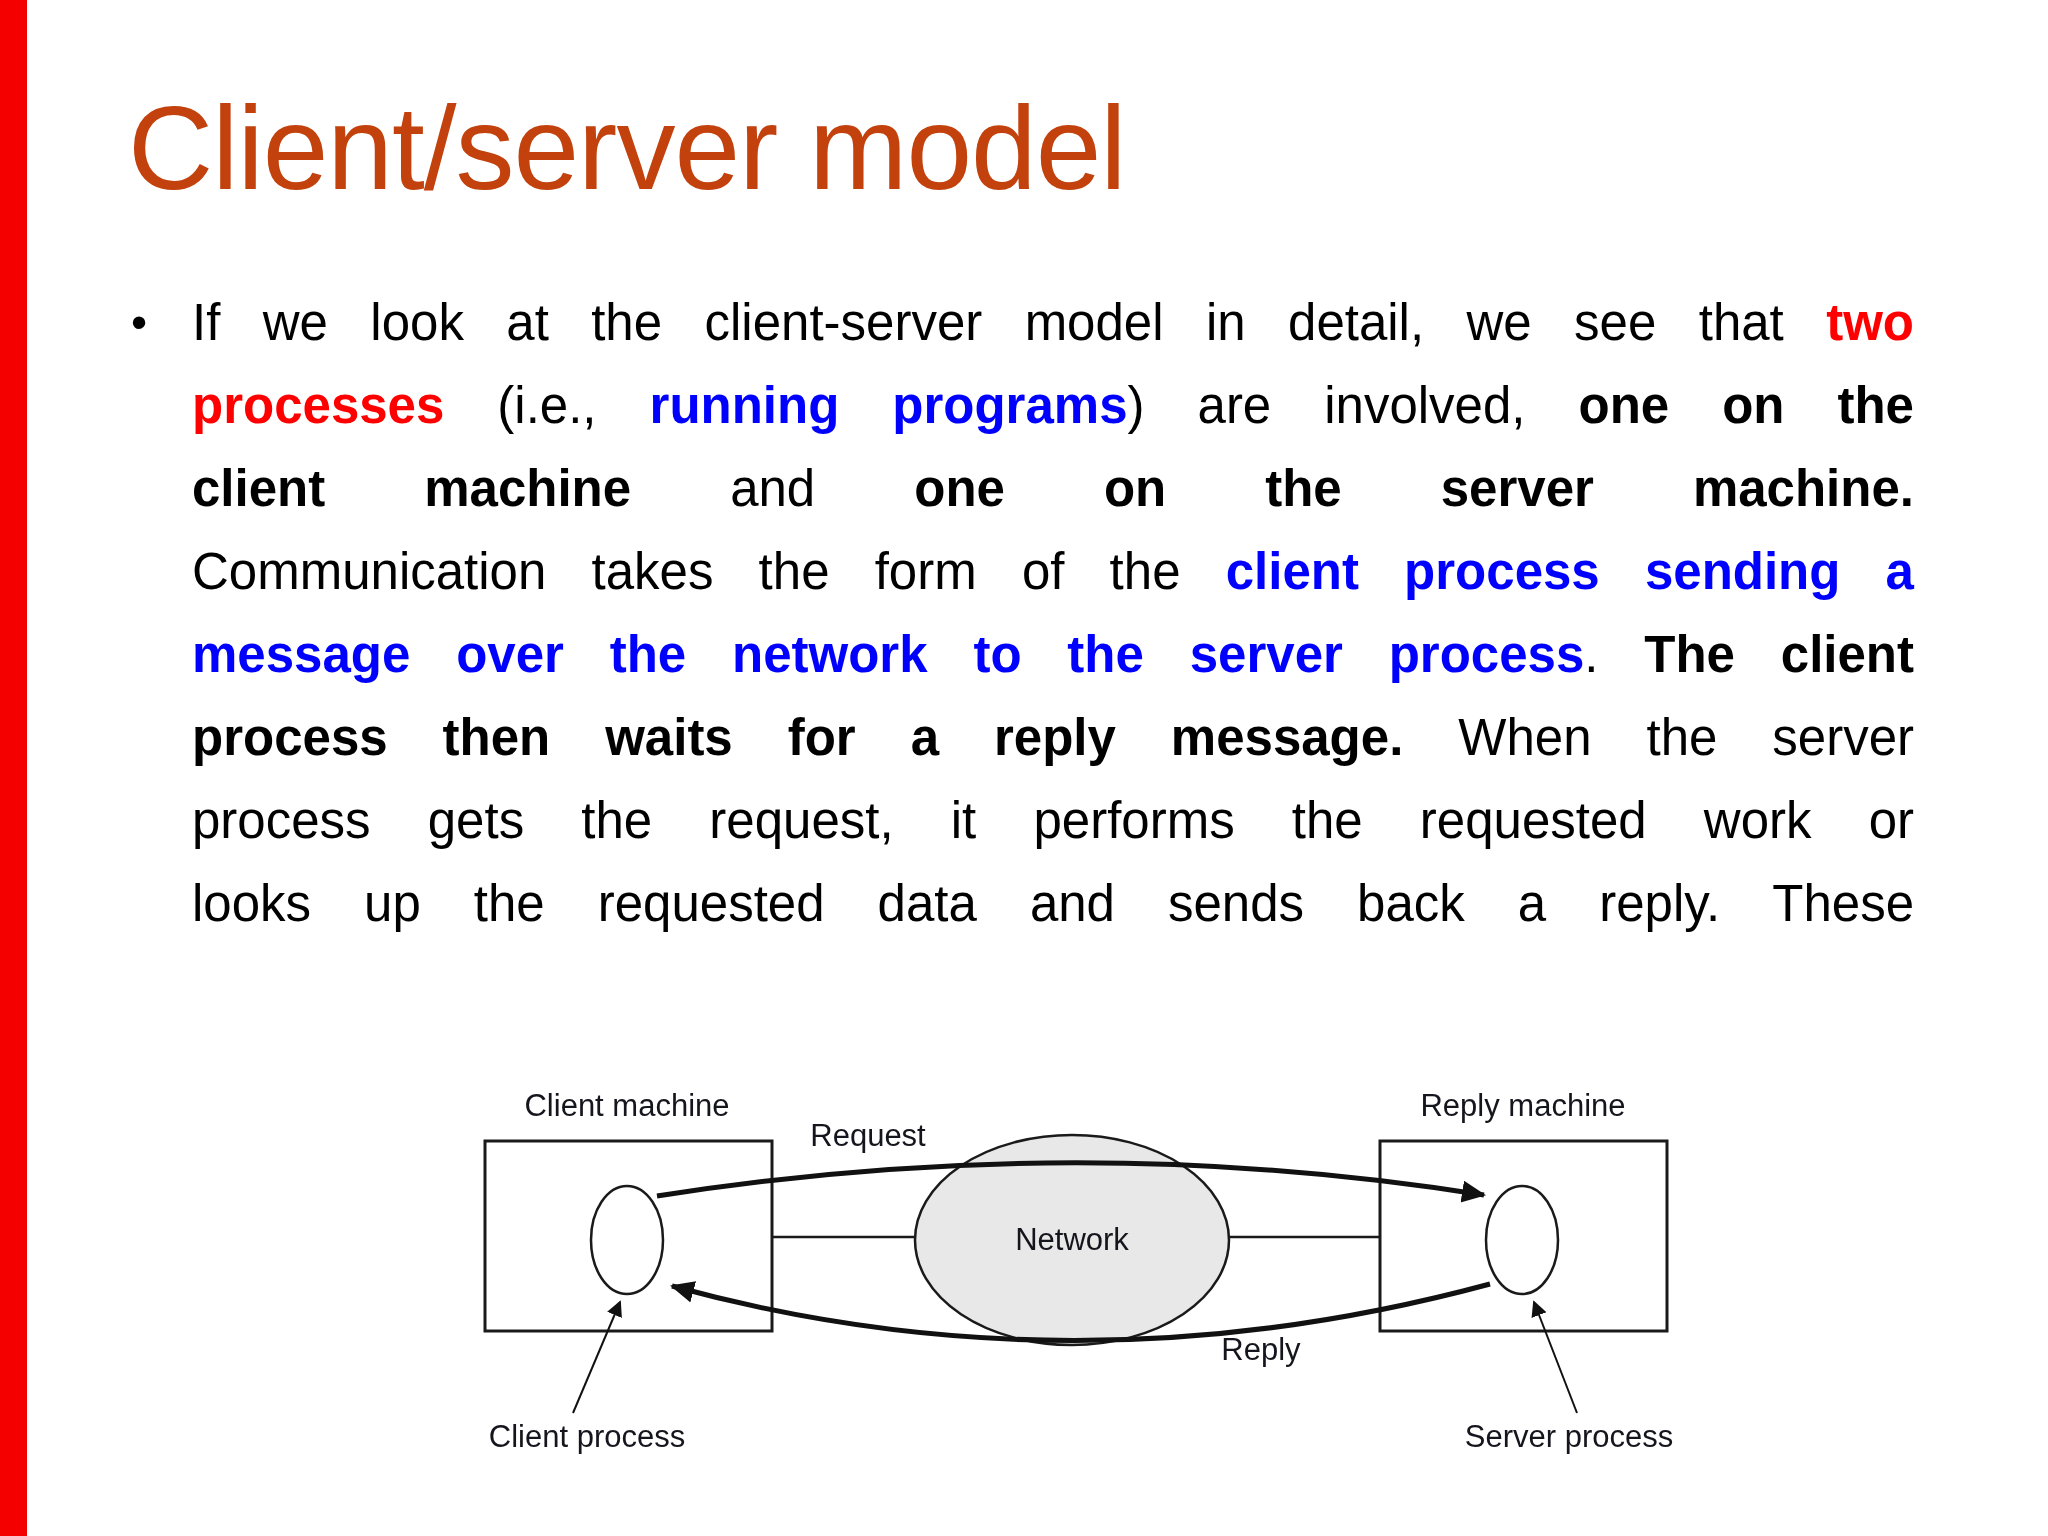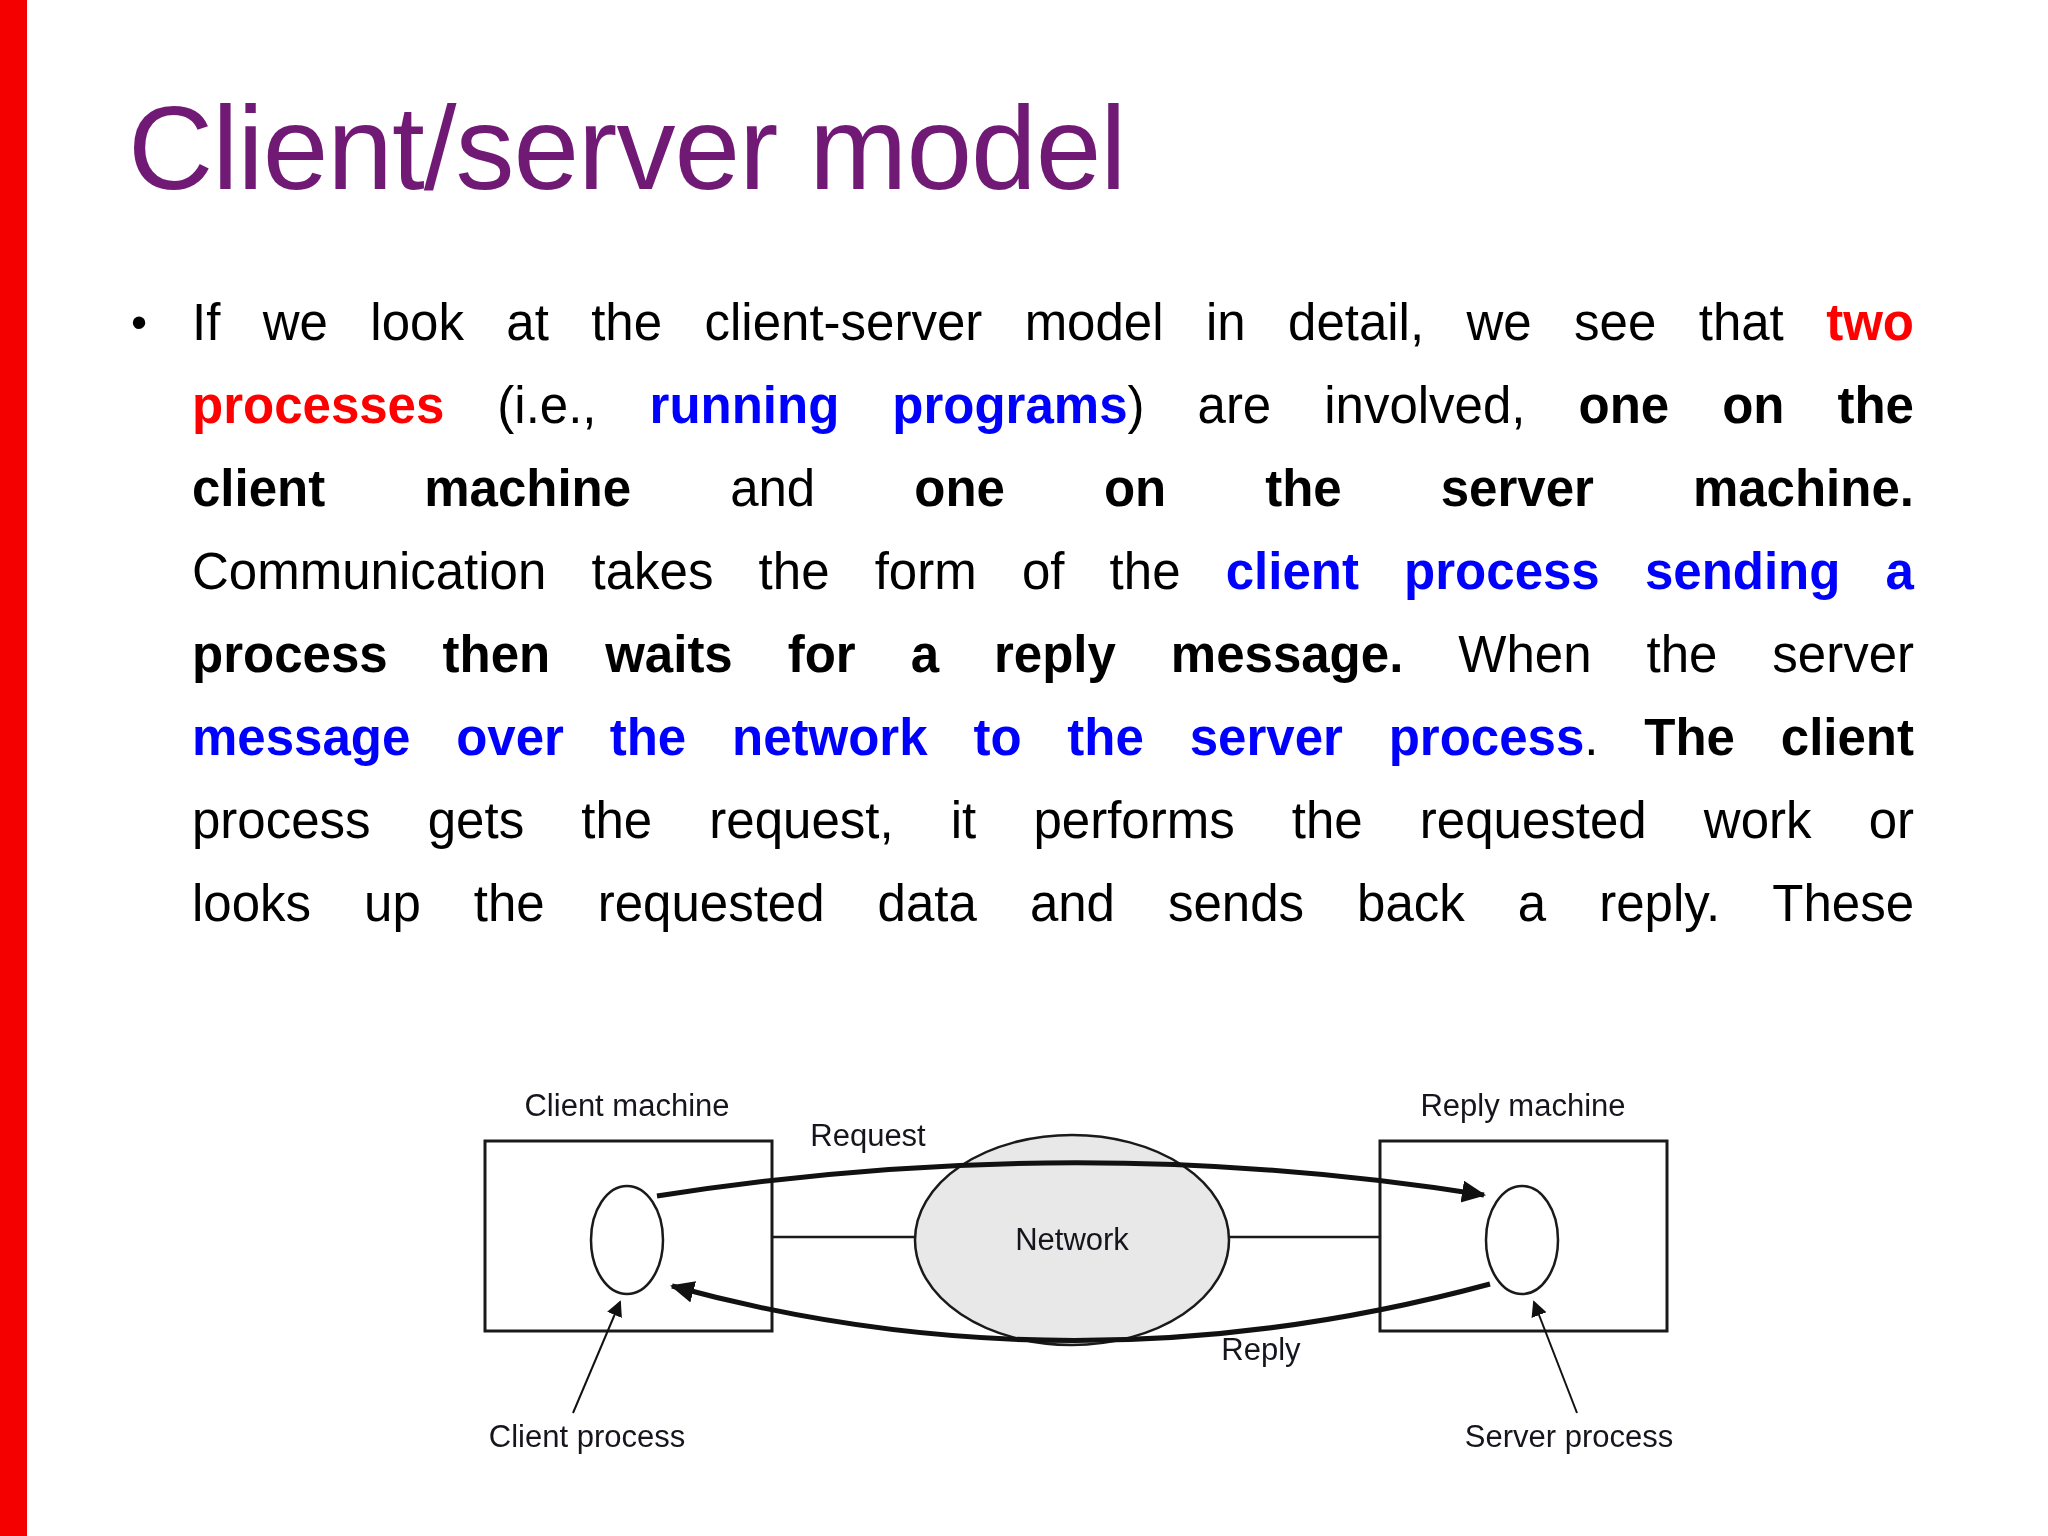--- a/index.html
+++ b/index.html
@@ -7,21 +7,21 @@
     width:2048px;height:1536px;background:#ffffff;position:relative;
     overflow:hidden;font-family:"Liberation Sans",sans-serif;
     -webkit-font-smoothing:antialiased;
   }
   .red-bar{
     position:absolute;left:0;top:0;width:27px;height:1536px;
     background:var(--bar-red,#f40000);
   }
   .title{
     position:absolute;left:128px;top:84px;
-    font-size:118px;line-height:1.1;color:#701a75;letter-spacing:-1px;
+    font-size:118px;line-height:1.1;color:#c2410c;letter-spacing:-1px;
     white-space:nowrap;
   }
   .bullet{
     position:absolute;left:131px;top:281px;height:83px;line-height:83px;
     font-size:46px;color:#000;
   }
   .para{
     position:absolute;left:192px;top:281px;width:1722px;color:#000;
   }
   .pline{
@@ -47,22 +47,22 @@
 
 <div class="title">Client/server model</div>
 
 <div class="bullet">•</div>
 
 <div class="para">
   <div class="pline"><span class="run-n">If we look at the client-server model in detail, we see that </span><span class="run-r">two</span></div>
   <div class="pline"><span class="run-r">processes</span><span class="run-n"> (i.e., </span><span class="run-u">running programs</span><span class="run-n">) are involved, </span><span class="run-b">one on the</span></div>
   <div class="pline"><span class="run-b">client machine</span><span class="run-n"> and </span><span class="run-b">one on the server machine.</span></div>
   <div class="pline"><span class="run-n">Communication takes the form of the </span><span class="run-u">client process sending a</span></div>
+  <div class="pline"><span class="run-u">message over the network to the server process</span><span class="run-n">. </span><span class="run-b">The client</span></div>
   <div class="pline"><span class="run-b">process then waits for a reply message.</span><span class="run-n"> When the server</span></div>
-  <div class="pline"><span class="run-u">message over the network to the server process</span><span class="run-n">. </span><span class="run-b">The client</span></div>
   <div class="pline"><span class="run-n">process gets the request, it performs the requested work or</span></div>
   <div class="pline"><span class="run-n">looks up the requested data and sends back a reply. These</span></div>
 </div>
 
 <svg class="diagram-svg" width="1300" height="456" viewBox="430 1080 1300 456" fill="none" xmlns="http://www.w3.org/2000/svg">
   <defs>
     <marker id="ah-big" markerUnits="userSpaceOnUse" markerWidth="30" markerHeight="24" refX="22" refY="11" orient="auto">
       <path d="M0,0 L24,11 L0,22 z" fill="#111"></path>
     </marker>
     <marker id="ah-small" markerUnits="userSpaceOnUse" markerWidth="20" markerHeight="18" refX="14" refY="8" orient="auto">

